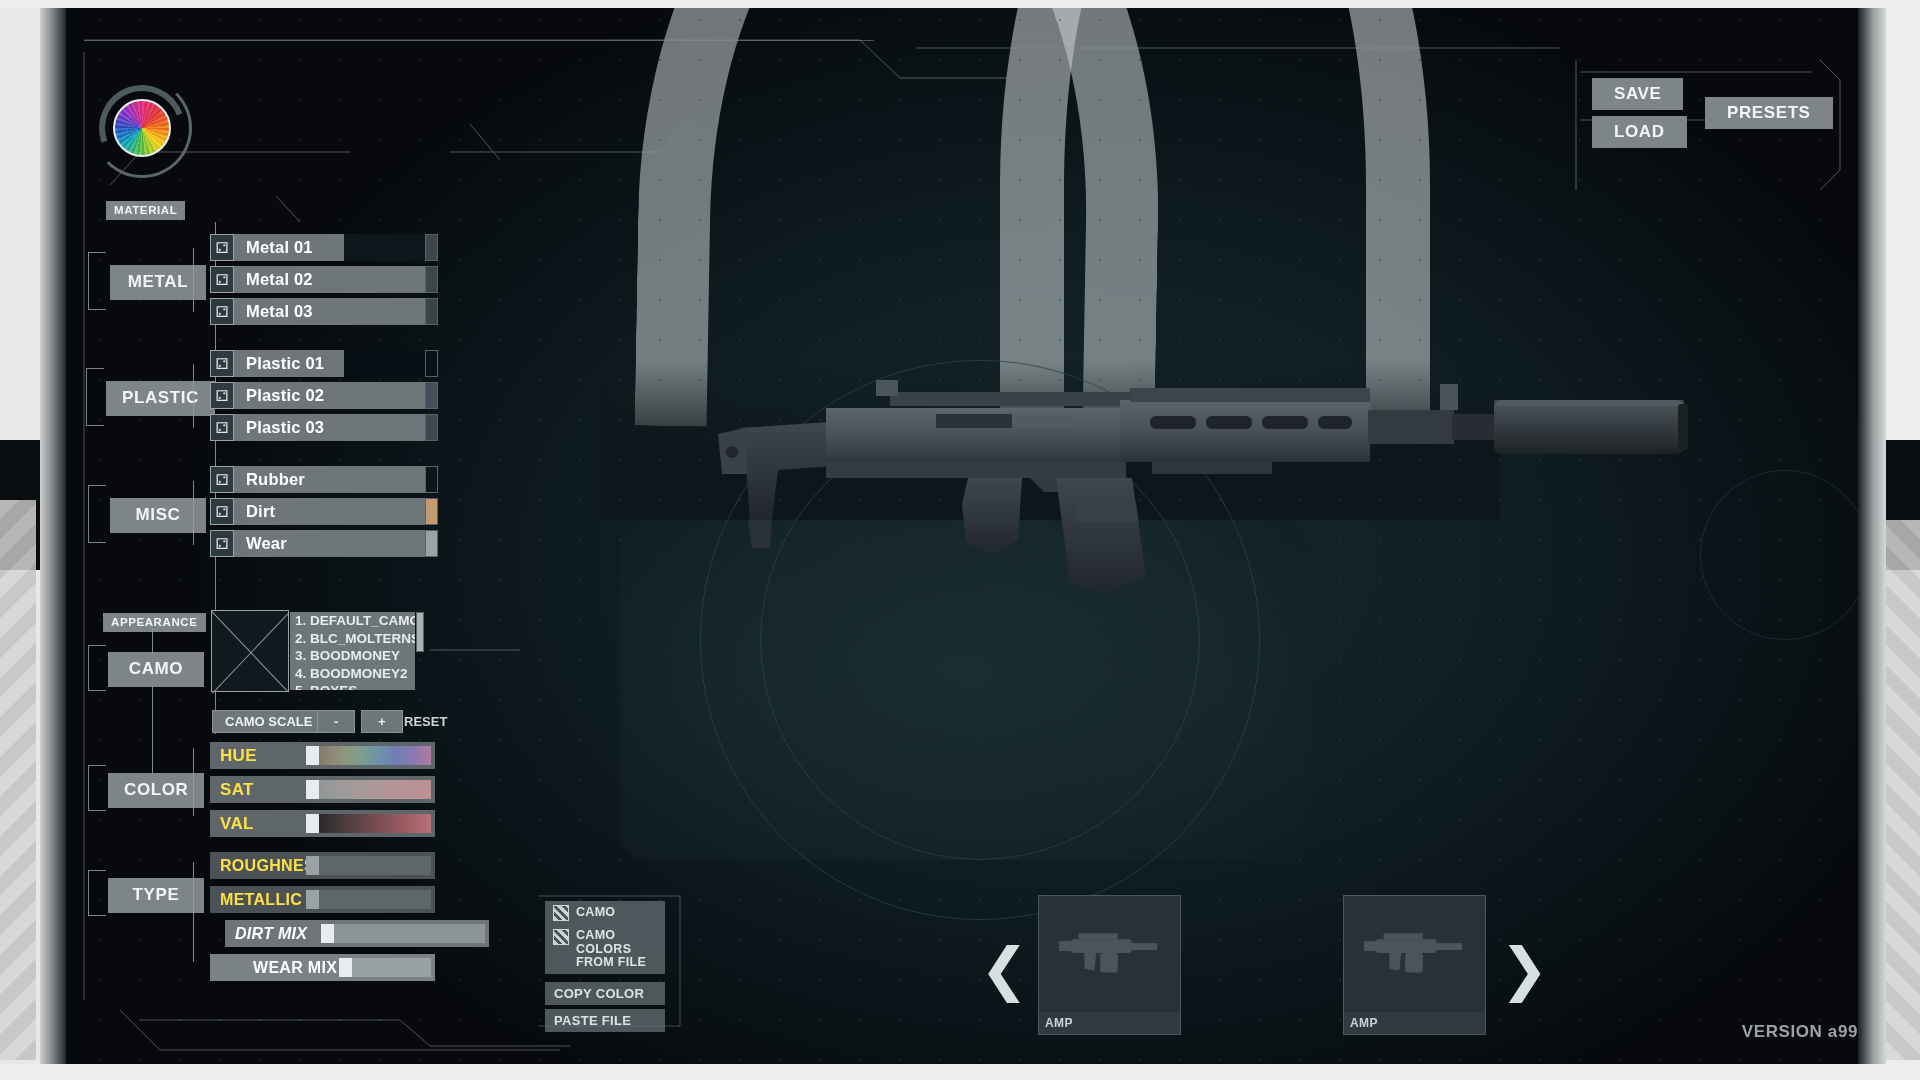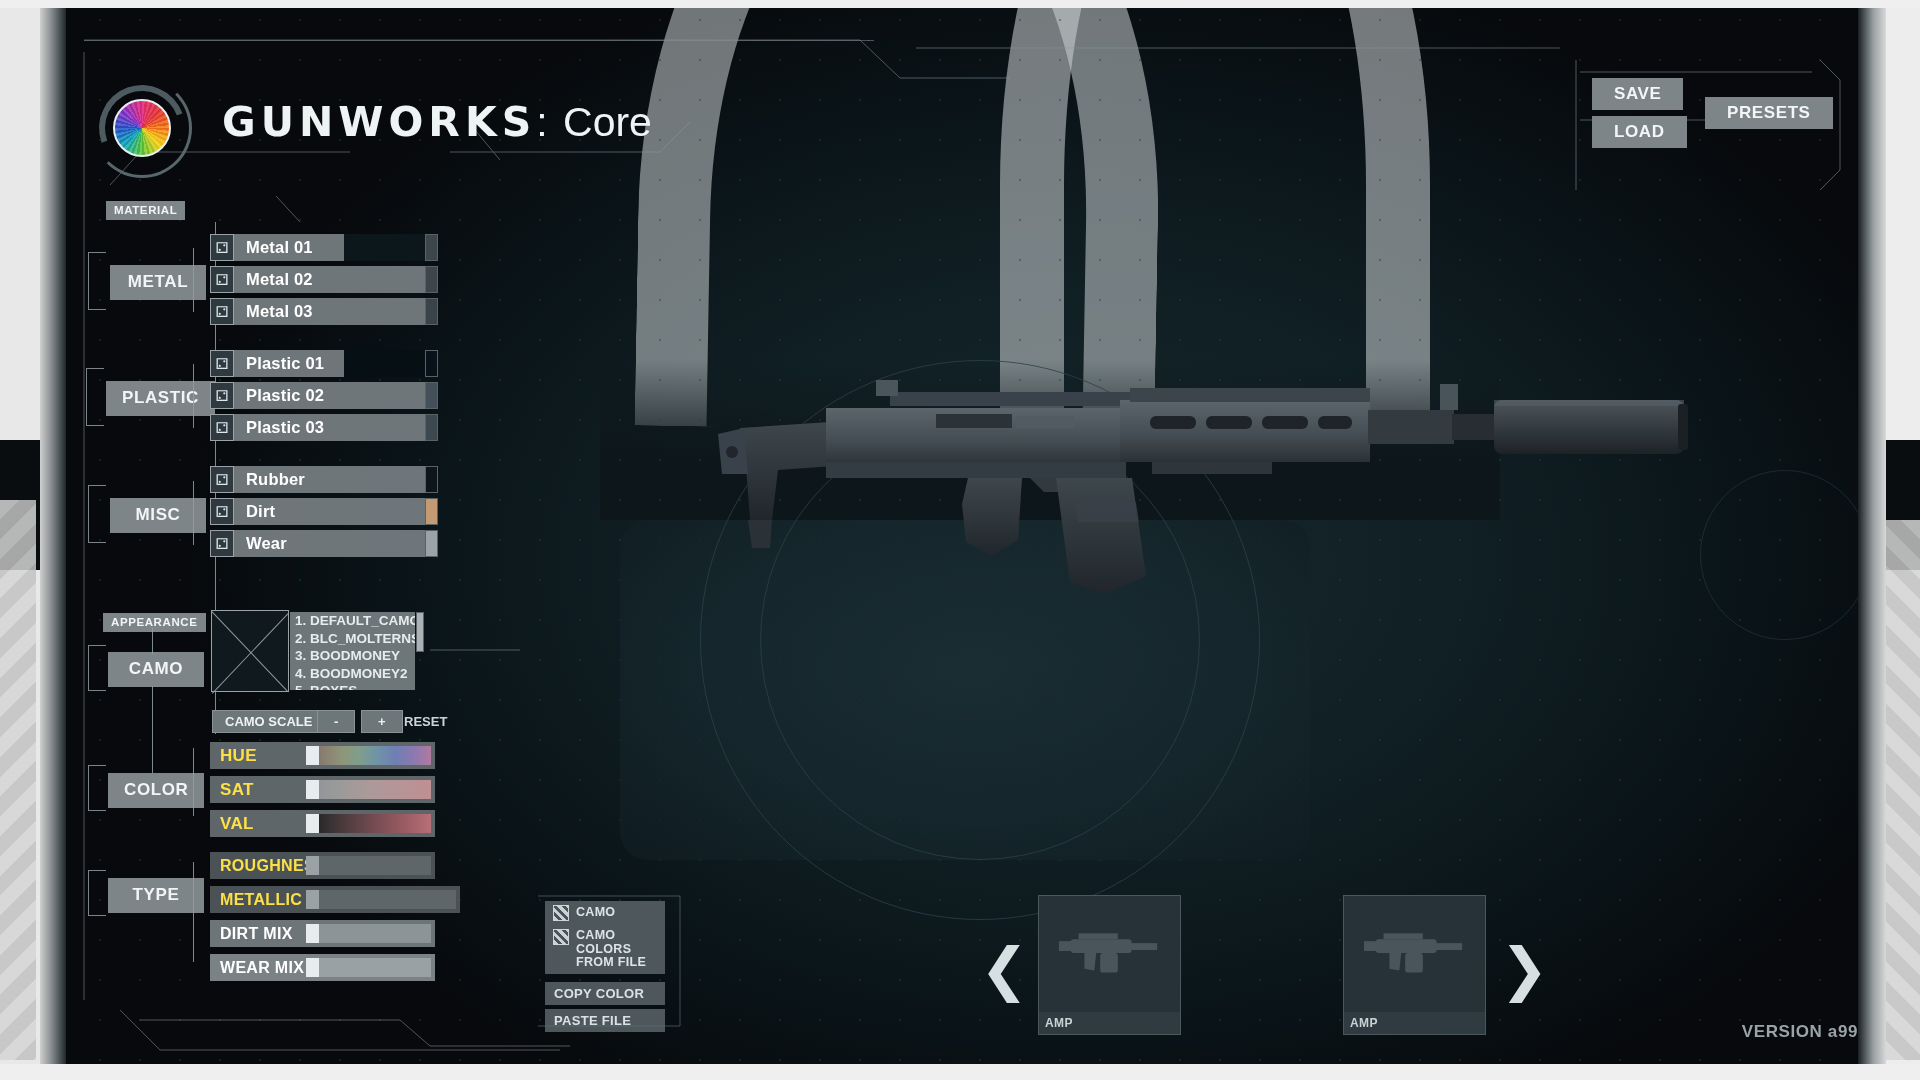--- a/index.html
+++ b/index.html
@@ -240,24 +240,20 @@
       <path d="M1576,60 L1576,190"></path>
       <path d="M140,1020 L400,1020 L430,1046 L570,1046"></path>
     </g>
   </svg>
 
   <div class="logo-wrap">
     <div class="logo-ring-outer"></div>
     <div class="logo-ring-mid"></div>
     <div class="logo-ball"></div>
   </div>
-  <div class="brand">
-    <b>GUNWORKS</b><span>:</span>
-    <span class="core">Core</span>
-  </div>
 
   <div style="position:absolute;left:1592px;top:78px;">
     <span class="pbtn">SAVE</span>
   </div>
   <div style="position:absolute;left:1592px;top:116px;">
     <span class="pbtn">LOAD</span>
   </div>
   <div style="position:absolute;left:1705px;top:97px;">
     <span class="pbtn">PRESETS</span>
   </div>
@@ -403,34 +399,34 @@
     <span class="pill big">TYPE</span>
   </div>
   <div class="tree" style="left:193px;top:862px;height:100px;"></div>
 
   <div class="slider" style="left:210px;top:852px;width:225px;background:#4a5256;">
     <div class="lbl dim" style="font-size:16px;">ROUGHNESS</div>
     <div class="track" style="background:#5f6669;">
       <div class="knob" style="left:0;background:#9aa2a5;"></div>
     </div>
   </div>
-  <div class="slider" style="left:210px;top:886px;width:250px;background:#4a5256;">
+  <div class="slider" style="left:210px;top:886px;width:225px;background:#4a5256;">
     <div class="lbl dim" style="font-size:16px;">METALLIC</div>
     <div class="track" style="background:#5f6669;">
       <div class="knob" style="left:0;background:#9aa2a5;"></div>
     </div>
   </div>
-  <div class="slider" style="left:210px;top:920px;width:225px;background:#6d7578;">
+  <div class="slider" style="left:225px;top:920px;width:264px;background:#6d7578;font-style:italic;">
     <div class="lbl" style="color:#fff;font-size:16px;">DIRT MIX</div>
     <div class="track" style="background:#8d9497;">
       <div class="knob" style="left:0;"></div>
     </div>
   </div>
   <div class="slider" style="left:210px;top:954px;width:225px;background:#7a8285;">
-    <div class="lbl" style="color:#fff;font-size:16px;">WEAR MIX</div>
+    <div class="lbl" style="color:#fff;font-size:16px;margin-left:33px;">WEAR MIX</div>
     <div class="track" style="background:#9aa1a4;">
       <div class="knob" style="left:0;"></div>
     </div>
   </div>
 
   <div class="menu-box" style="left:544px;top:900px;width:122px;">
     <div class="chk-row">
       <span class="chk"></span>
       <span class="chk-lbl">CAMO</span>
     </div>

